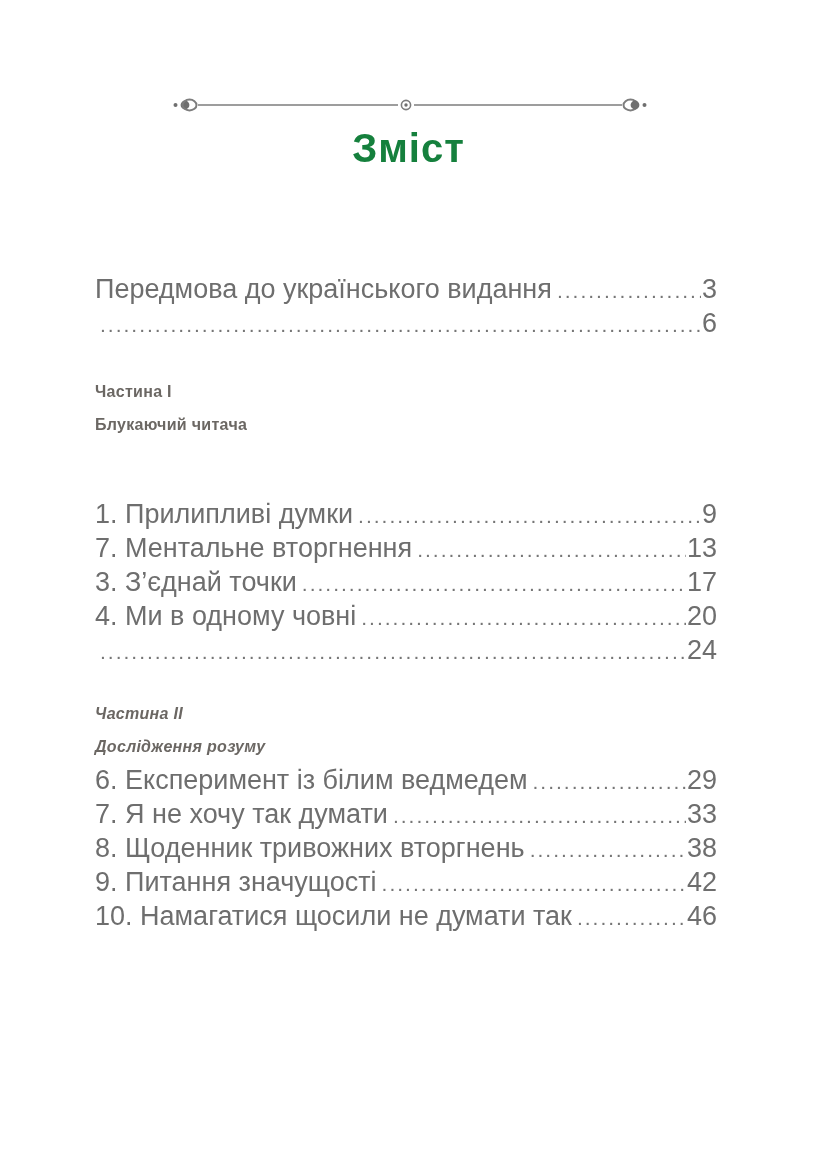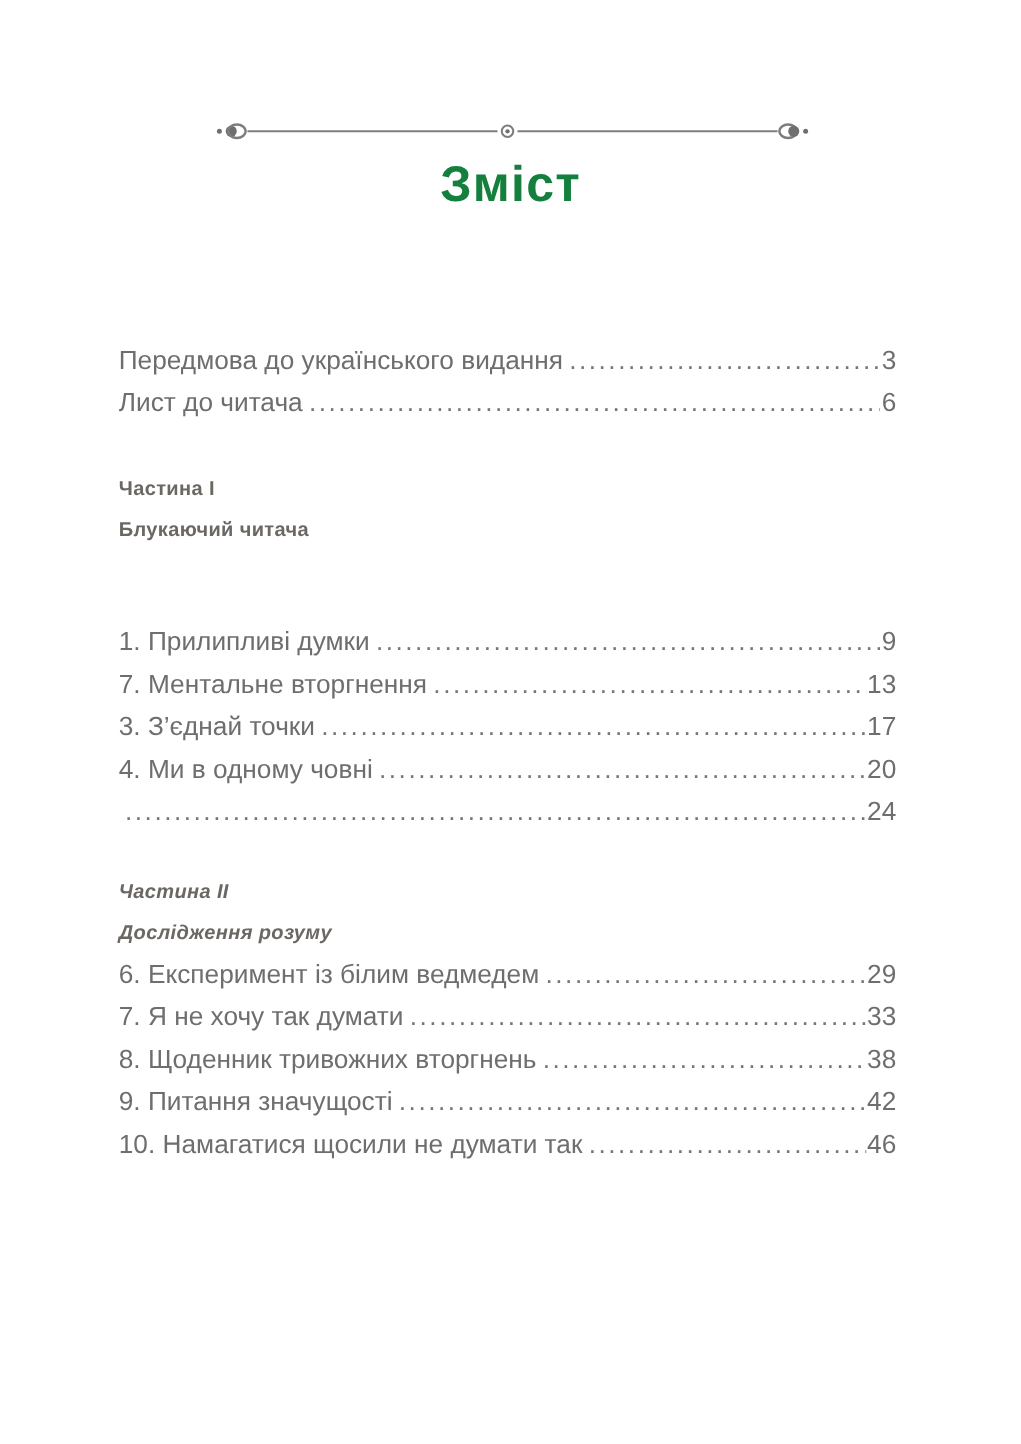--- a/index.html
+++ b/index.html
@@ -36,21 +36,21 @@
   .toc{
     position:absolute;
     left:95px;top:272px;
     width:622px;
   }
   .row{
     display:flex;
     align-items:baseline;
     height:34px;
     line-height:34px;
-    font-size:21px;
+    font-size:27px;
     color:#6e6e6e;
     white-space:nowrap;
   }
   .lbl{flex:0 0 auto;}
   .dots{
     flex:1 1 auto;
     overflow:hidden;
     margin:0 1px 0 5px;
     color:#767676;
   }
@@ -103,21 +103,20 @@
   <div class="title">Зміст</div>
 
   <div class="toc">
 
     <div class="row">
       <span class="lbl">Передмова до українського видання</span>
       <span class="dots"></span>
       <span class="pg">3</span>
     </div>
     <div class="row">
-      <span class="lbl">Лист до читача</span>
       <span class="dots"></span>
       <span class="pg">6</span>
     </div>
 
     <div class="part-heading">
       <div>Частина I</div>
       <div>Блукаючий читача</div>
     </div>
 
     <div class="entries-1">

